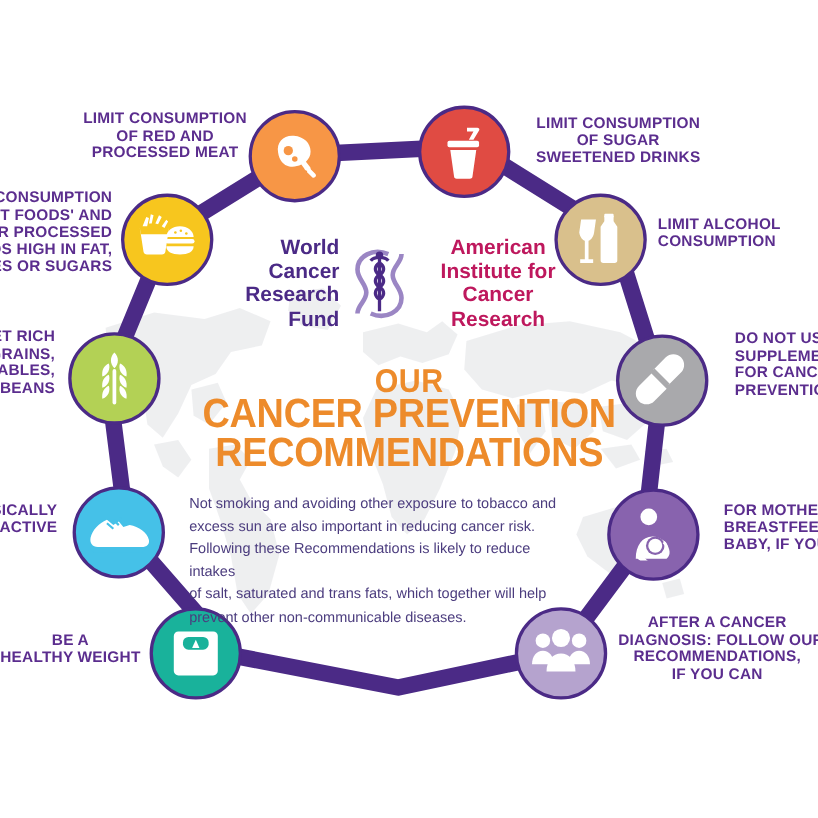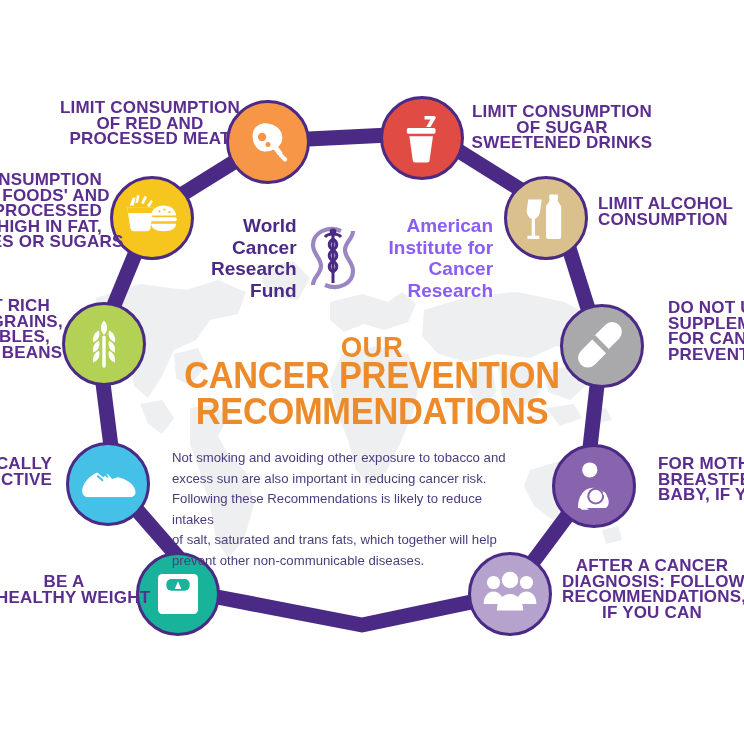--- a/index.html
+++ b/index.html
@@ -28,39 +28,39 @@
     box-sizing:border-box;
     display:flex;align-items:center;justify-content:center;
   }
   .node svg{display:block;}
 
   
   .lbl{
     position:absolute;
     color:#5B2D8E;
     font-weight:bold;
-    font-size:17px;
+    font-size:14px;
     line-height:15.5px;
     letter-spacing:.2px;
     white-space:pre;
   }
   .lbl.c{text-align:center;}
   .lbl.l{text-align:left;}
   .lbl.r{text-align:right;}
 
   
-  .logo{position:absolute;left:222px;top:216px;width:260px;height:84px;display:flex;align-items:center;justify-content:center;}
+  .logo{position:absolute;left:234px;top:216px;width:260px;height:84px;display:flex;align-items:center;justify-content:center;}
   .logo .wcrf{
     color:#4B2A86;font-weight:bold;font-size:19px;line-height:21.5px;
     text-align:right;white-space:pre;
   }
   .logo .mark{width:64px;height:74px;margin:0 4px;flex:0 0 auto;}
   .logo .aicr{
-    color:#8b5cf6;font-weight:bold;font-size:19px;line-height:21.5px;
-    text-align:right;white-space:pre;margin-left:20px;
+    color:#be185d;font-weight:bold;font-size:19px;line-height:21.5px;
+    text-align:center;white-space:pre;margin-left:20px;
   }
 
   .title-our{
     position:absolute;left:0;top:330px;width:744px;text-align:center;
     color:#ED8B2B;font-weight:bold;font-size:30px;letter-spacing:.5px;
     transform:scaleX(.92);
   }
   .title-main{
     position:absolute;left:0;top:358px;width:744px;text-align:center;
     color:#ED8B2B;font-weight:bold;font-size:37px;line-height:36px;

